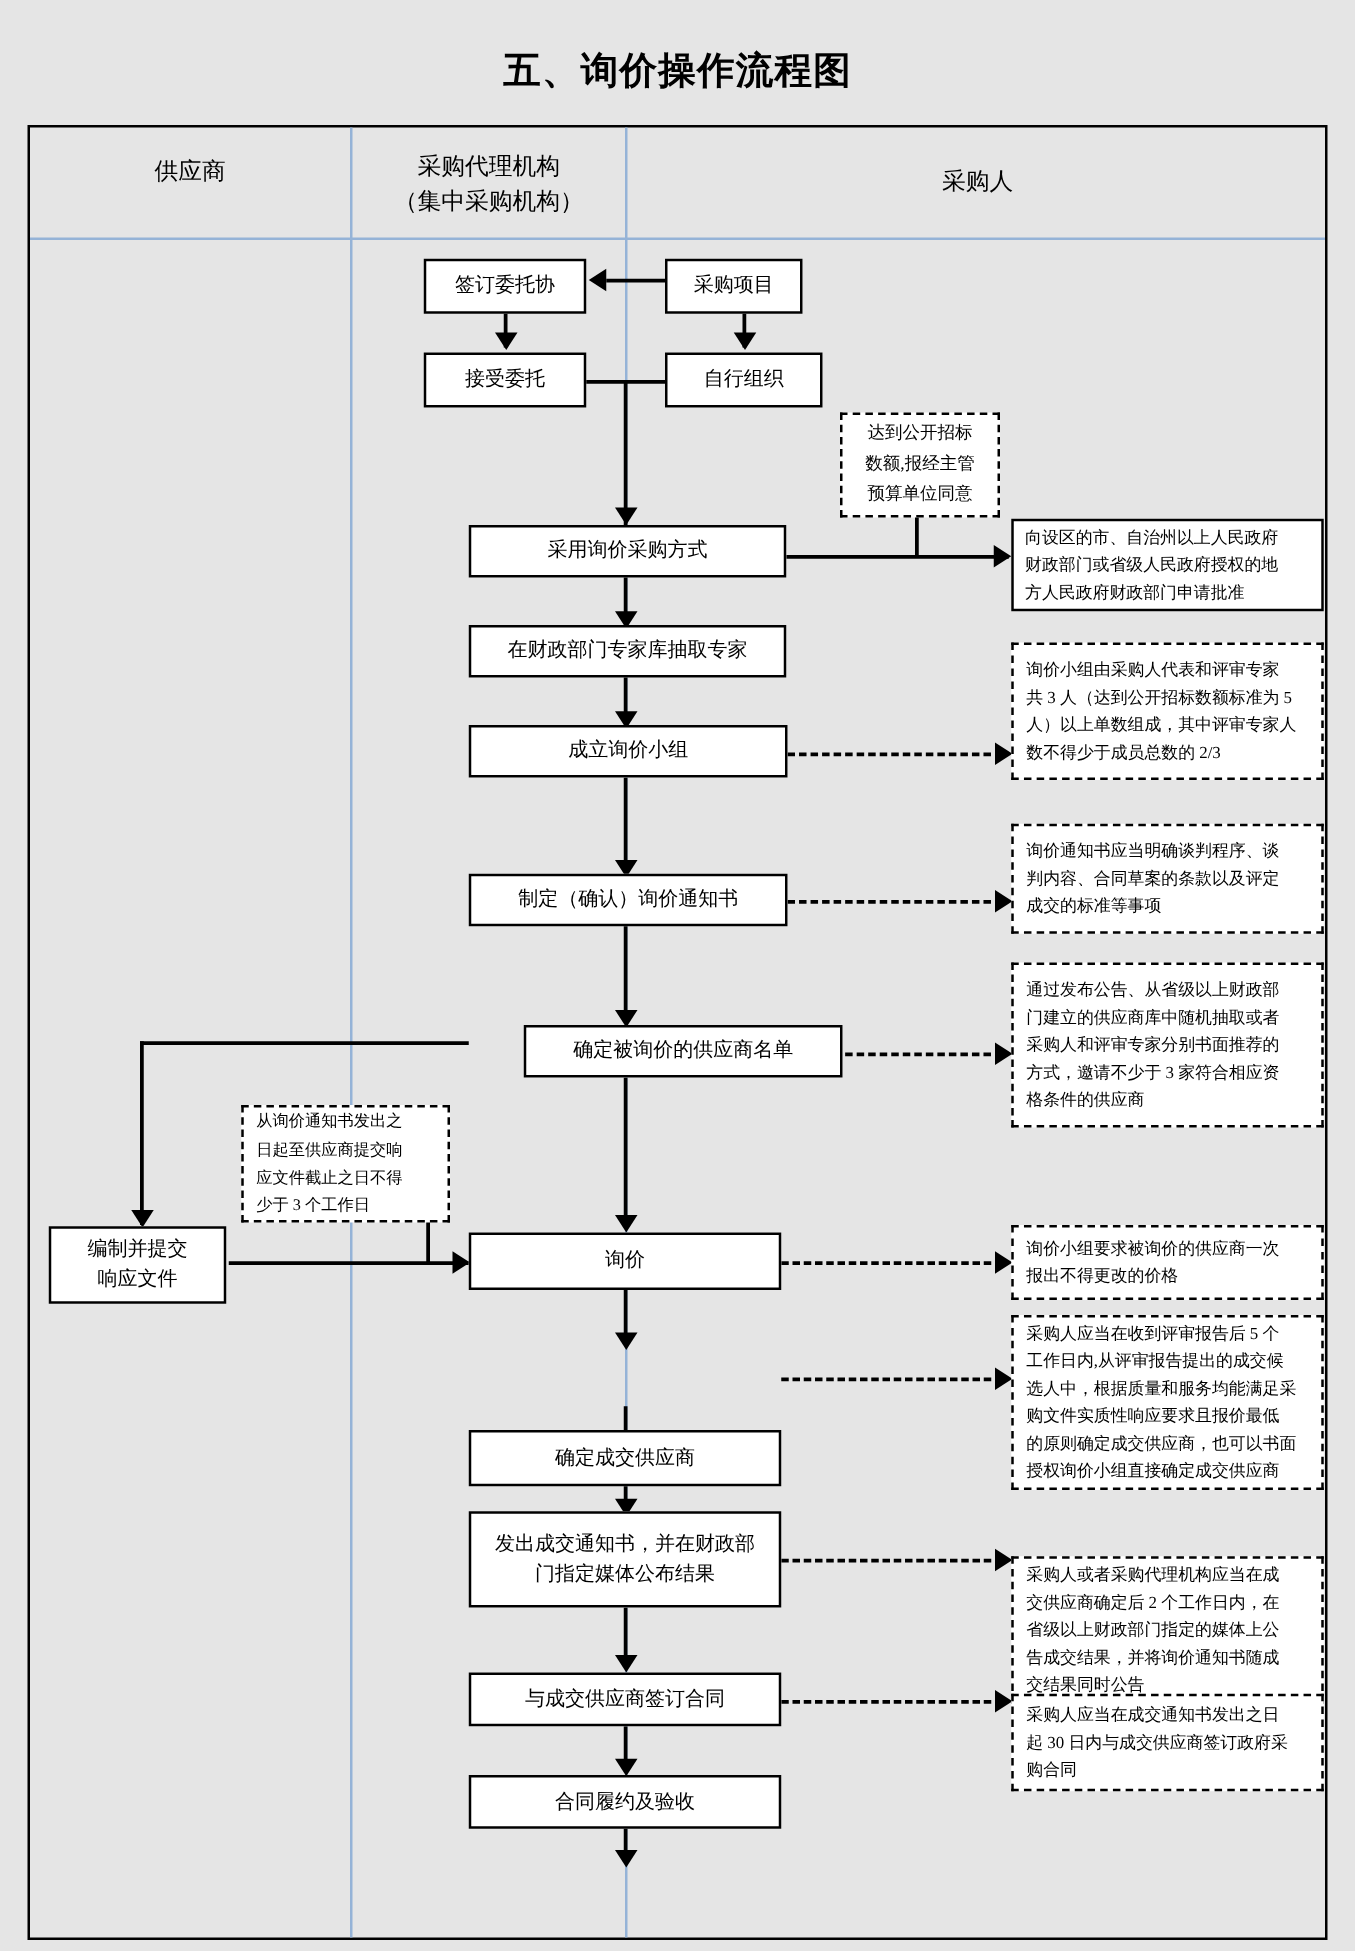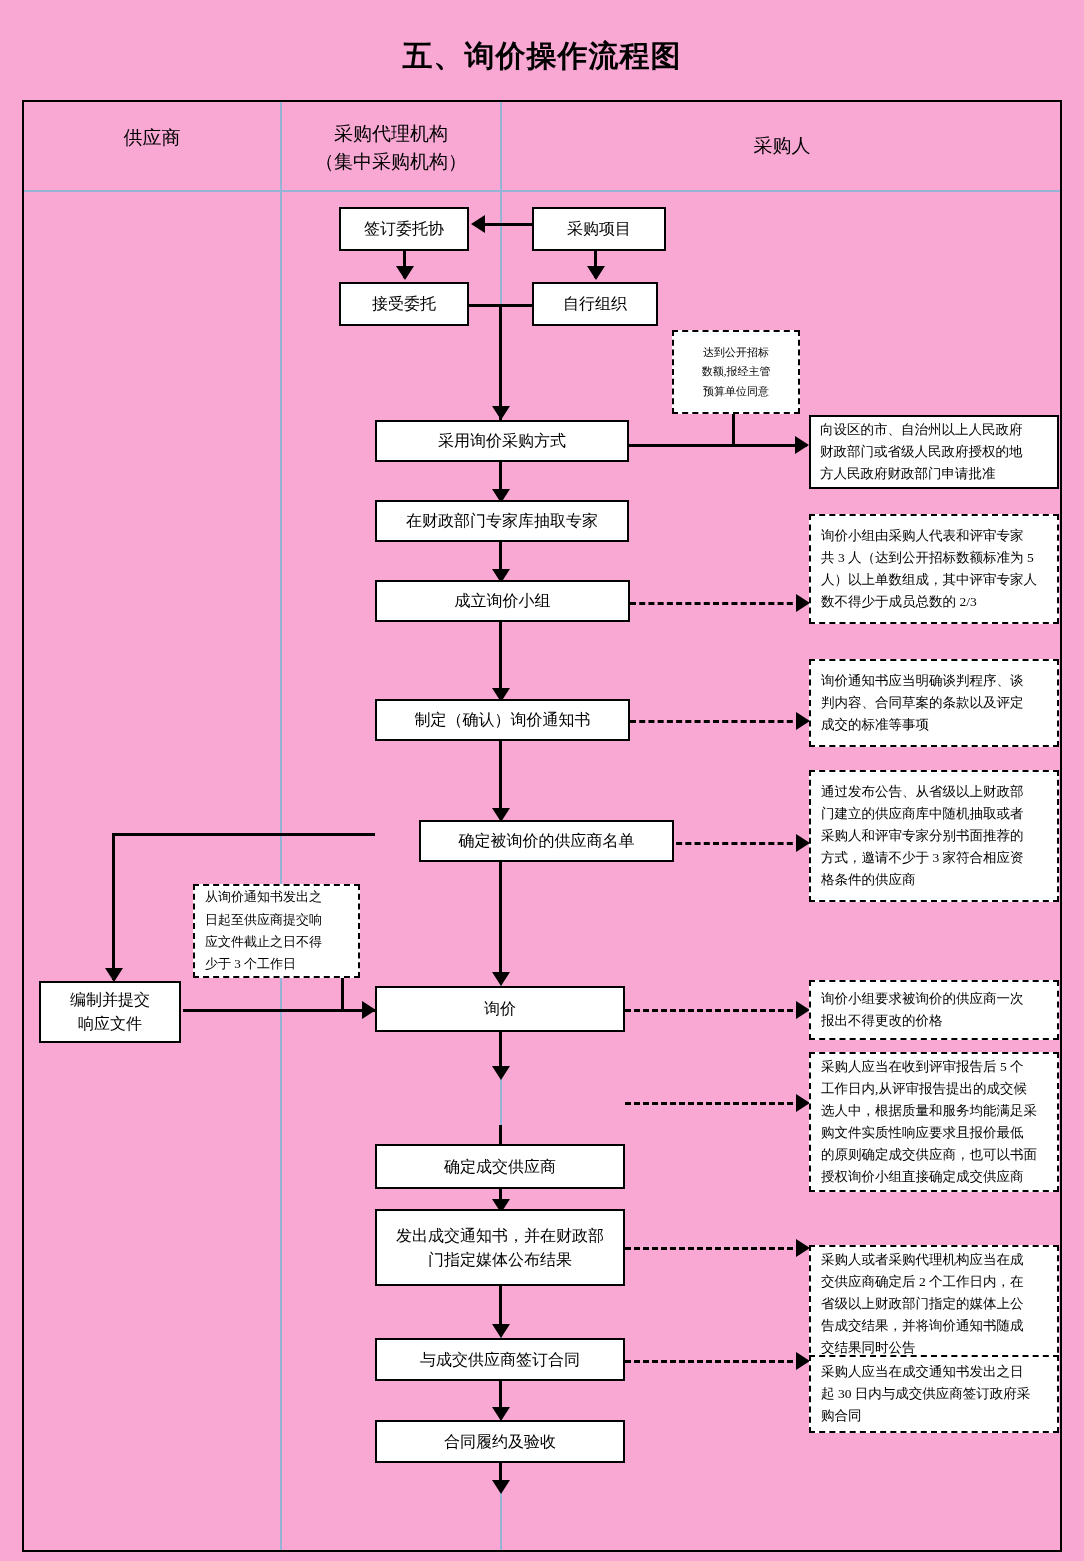--- a/index.html
+++ b/index.html
@@ -7,21 +7,21 @@
     padding: 0;
     background: #ffffff;
   }
   body {
     font-family: "Liberation Serif", "DejaVu Serif", serif;
   }
   #page {
     position: relative;
     width: 1084px;
     height: 1561px;
-    background: #f9a8d4;
+    background: #e5e5e5;
     overflow: hidden;
   }
   #title {
     position: absolute;
     left: 0;
     top: 36px;
     width: 1084px;
     text-align: center;
     font-size: 30px;
     font-weight: bold;
@@ -229,21 +229,21 @@
   <div class="vline" style="left:499px; top:1381px; height:32px;"></div>
   <div class="arrow-down" style="left:492px; top:1407px;"></div>
 
   <div class="vline" style="left:499px; top:1454px; height:32px;"></div>
   <div class="arrow-down" style="left:492px; top:1480px;"></div>
 
   <div class="box" style="left:339px; top:207px; width:130px; height:44px;">
     <span>签订委托协</span>
   </div>
 
-  <div class="box" style="left:532px; top:207px; width:134px; height:44px;text-align:center;">
+  <div class="box" style="left:532px; top:207px; width:110px; height:44px;text-align:center;">
     <span>采购项目</span>
   </div>
 
   <div class="box" style="left:339px; top:282px; width:130px; height:44px;">
     <span>接受委托</span>
   </div>
 
   <div class="box" style="left:532px; top:282px; width:126px; height:44px;">
     <span>自行组织</span>
   </div>
@@ -288,21 +288,21 @@
 
   <div class="box" style="left:375px; top:1338px; width:250px; height:43px;">
     <span>与成交供应商签订合同</span>
   </div>
 
   <div class="box" style="left:375px; top:1420px; width:250px; height:43px;">
     <span>合同履约及验收</span>
   </div>
 
 
-  <div class="note center" style="left:672px; top:330px; width:128px; height:84px; white-space:pre-line; font-size:11px; line-height:1.75;">
+  <div class="note center" style="left:672px; top:330px; width:128px; height:84px; white-space:pre-line; font-size:14px; line-height:1.75;">
     <span>达到公开招标
 数额,报经主管
 预算单位同意</span>
   </div>
 
   <div class="box" style="left:809px; top:415px; width:250px; height:74px; white-space:pre-line; font-size:13.5px; line-height:1.62; justify-content:flex-start; text-align:left; padding:4px 9px; border-width:2px;">
     <span>向设区的市、自治州以上人民政府
 财政部门或省级人民政府授权的地
 方人民政府财政部门申请批准</span>
   </div>

